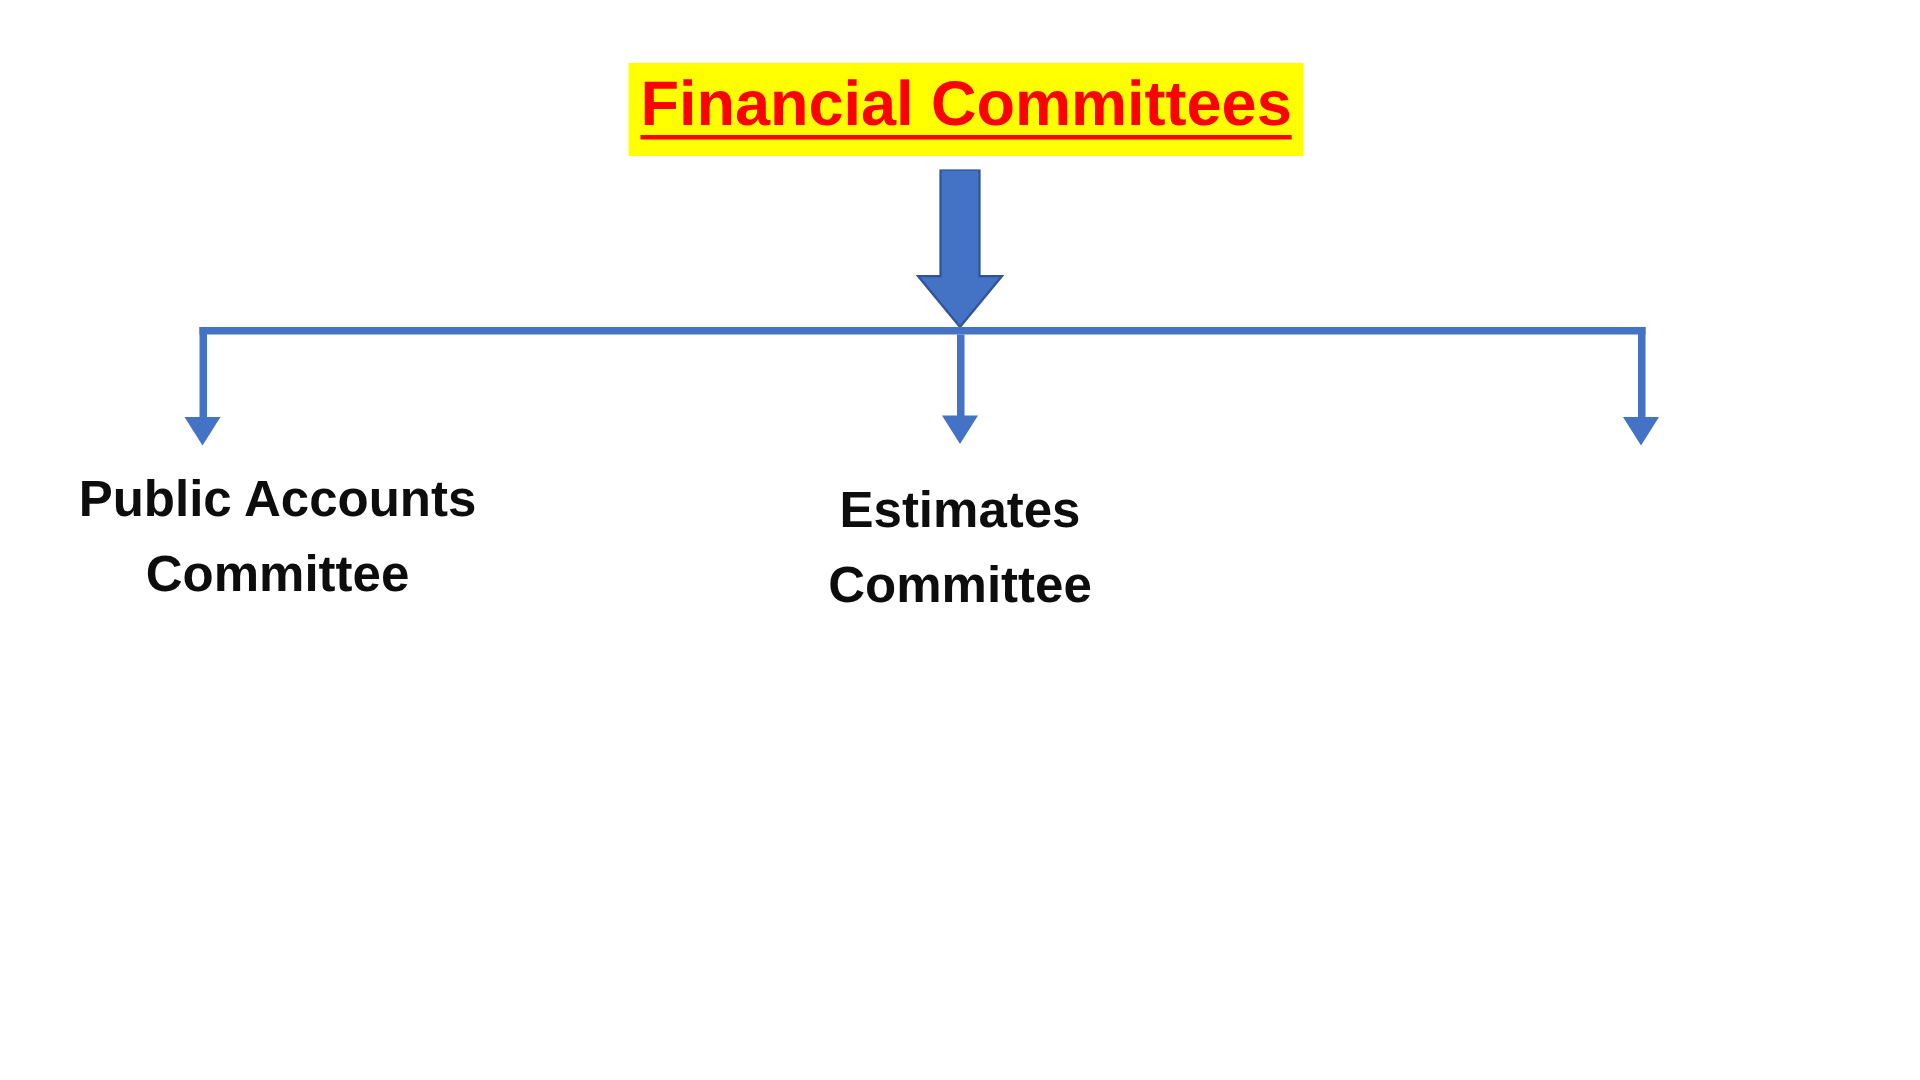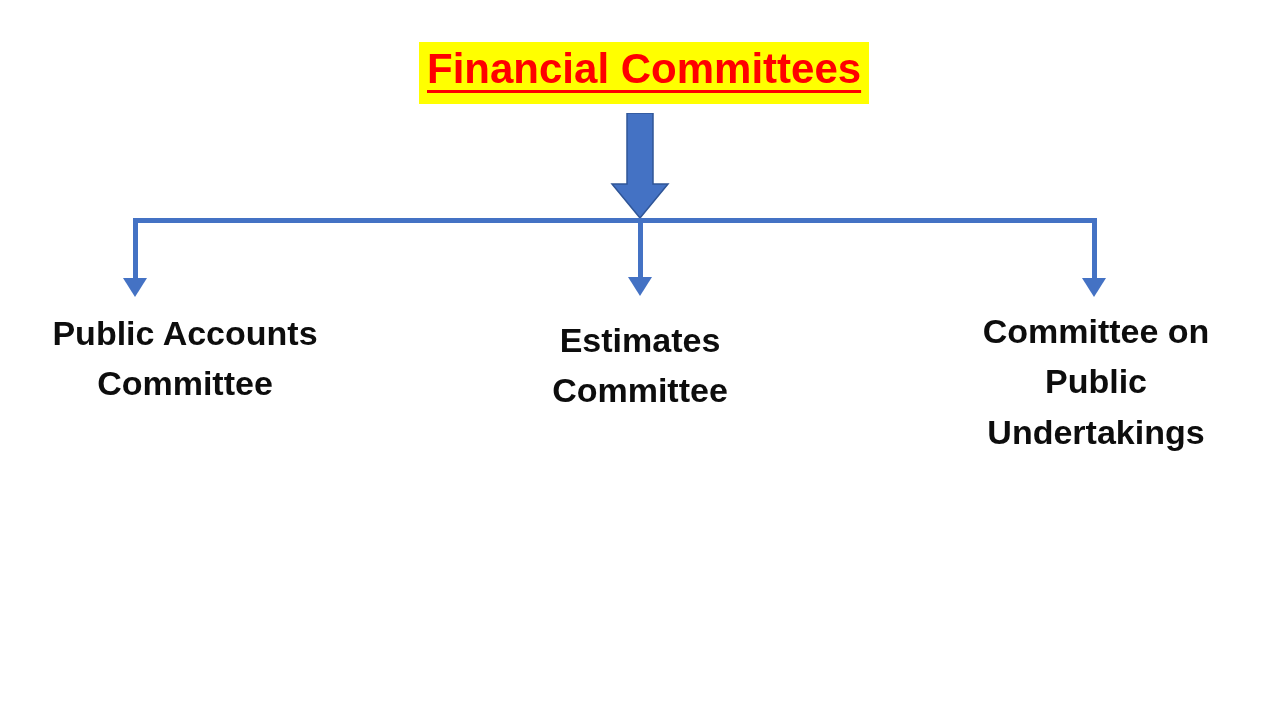--- a/index.html
+++ b/index.html
@@ -102,15 +102,14 @@
   <div class="v-line right"></div>
 
   <div class="arrowhead left"></div>
   <div class="arrowhead center"></div>
   <div class="arrowhead right"></div>
 
   <div class="branch-label left">Public Accounts Committee</div>
 
   <div class="branch-label center">Estimates Committee</div>
 
-  <div class="branch-label right">Committee on Public Undertakings</div>
 
 </div>
 
 </body></html>

